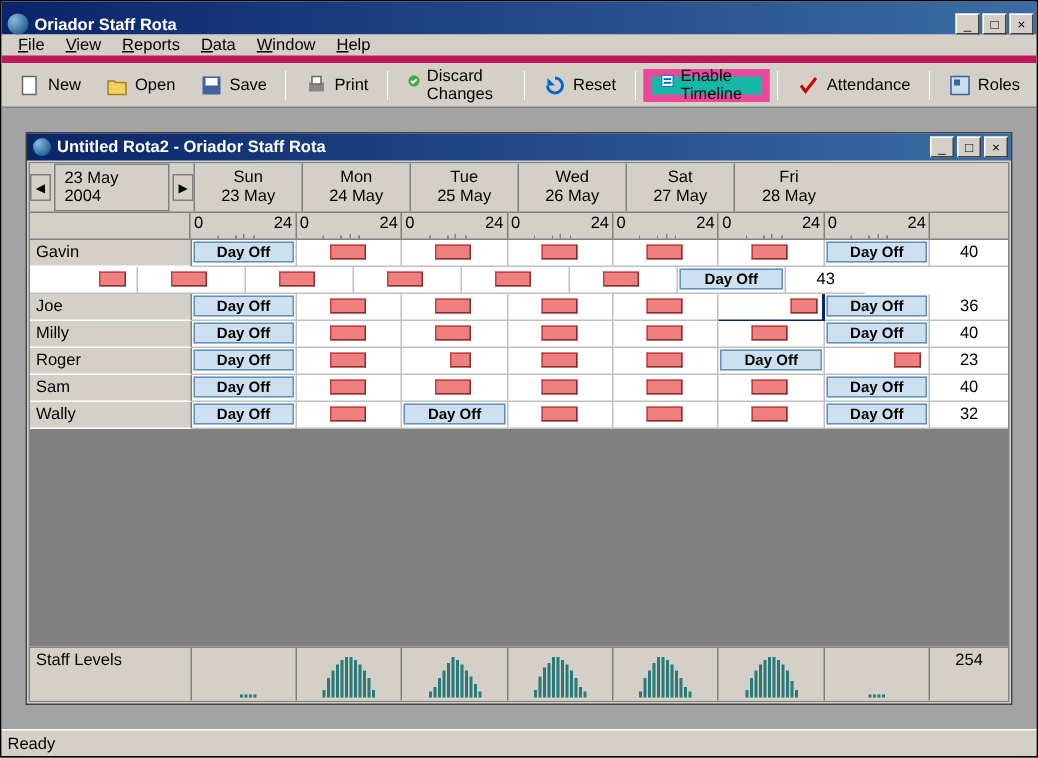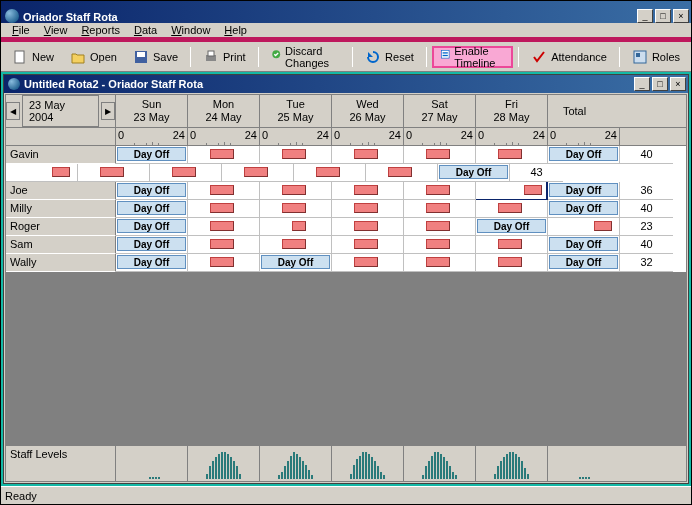--- a/index.html
+++ b/index.html
@@ -7,24 +7,24 @@
 .titlebar { height: 22px; background: linear-gradient(to right, #0a246a, #3a6ea5); color: #fff; display: flex; align-items: flex-end; padding: 16px 2px 0 4px; }
 .titlebar .globe { width: 14px; height: 14px; border-radius: 50%; background: radial-gradient(circle at 30% 30%, #8bd, #047); margin-right: 4px; }
 .titlebar .title { flex: 1; font-weight: bold; }
 .winbtns { display: flex; gap: 2px; }
 .winbtn { width: 16px; height: 14px; background: #d4d0c8; border: 1px solid #fff; border-right-color: #404040; border-bottom-color: #404040; display: flex; align-items: center; justify-content: center; font-size: 9px; font-family: Arial; color: #000; cursor: pointer; }
 .menubar { height: 19px; background: #d4d0c8; display: flex; align-items: center; padding: 0 4px; border-bottom: 5px solid #be185d; }
 .menuitem { padding: 2px 7px; cursor: pointer; }
 .menuitem:first-letter { text-decoration: underline; }
 .toolbar { height: 30px; background: #d4d0c8; display: flex; align-items: center; padding: 2px 4px; border-bottom: 1px solid #808080; gap: 2px; }
 .tbtn { height: 22px; display: flex; align-items: center; padding: 0 6px; gap: 4px; cursor: pointer; border: 1px solid transparent; }
-.tbtn.active { border: 2px solid #ec4899; background: #f9a8d4; justify-content: flex-end; }
+.tbtn.active { border: 5px solid #ec4899; background: #14b8a6; justify-content: flex-end; }
 .tico { width: 16px; height: 16px; display: inline-block; }
 .tsep { width: 1px; height: 20px; background: #808080; margin: 0 3px; border-right: 1px solid #fff; }
-.mdi-area { background: #14b8a6; padding: 2px; height: calc(100% - 22px - 19px - 30px - 18px); }
+.mdi-area { background: #a3a3a3; padding: 16px; height: calc(100% - 22px - 19px - 30px - 18px); }
 .child-win { background: #d4d0c8; border: 1px solid #404040; height: 100%; display: flex; flex-direction: column; }
 .child-title { height: 18px; background: linear-gradient(to right, #0a246a, #3a6ea5); color: #fff; display: flex; align-items: center; padding: 0 2px 0 4px; }
 .child-title .globe { width: 12px; height: 12px; border-radius: 50%; background: radial-gradient(circle at 30% 30%, #8bd, #047); margin-right: 4px; }
 .child-title .title { flex: 1; font-weight: bold; }
 .grid-area { flex: 1; display: flex; flex-direction: column; border: 1px solid #808080; margin: 1px; background: #fff; }
 .header-row { display: flex; background: #d4d0c8; border-bottom: 1px solid #808080; }
 .name-col { width: 110px; border-right: 1px solid #808080; }
 .day-col { width: 72px; border-right: 1px solid #808080; }
 .day-col:last-of-type { border-right: none; }
 .tot-col { width: 53px; }
@@ -178,21 +178,20 @@
             <div>26 May</div>
           </div>
           <div class="day-col day-head">
             <div>Sat</div>
             <div>27 May</div>
           </div>
           <div class="day-col day-head">
             <div>Fri</div>
             <div>28 May</div>
           </div>
-          <div class="tot-col tot-head">Total</div>
         </div>
       <div class="time-row" id="time-row">
         <div class="name-col"></div>
       <div class="day-col time-cell">
             <span>0</span>
             <span>24</span>
           </div>
           <div class="day-col time-cell">
             <span>0</span>
             <span>24</span>
@@ -488,20 +487,21 @@
             <div class="bar" style="height: 0px;"></div>
             <div class="bar" style="height: 1.8px;"></div>
             <div class="bar" style="height: 1.8px;"></div>
             <div class="bar" style="height: 1.8px;"></div>
             <div class="bar" style="height: 1.8px;"></div>
             <div class="bar" style="height: 0px;"></div>
             <div class="bar" style="height: 0px;"></div>
             <div class="bar" style="height: 0px;"></div>
             <div class="bar" style="height: 0px;"></div>
           </div>
+          <div class="tot-col levels-tot">254</div>
         </div>
     </div>
   </div>
 </div>
 
 <div class="statusbar">
   <span>Ready</span>
 </div>
 
 </body></html>

